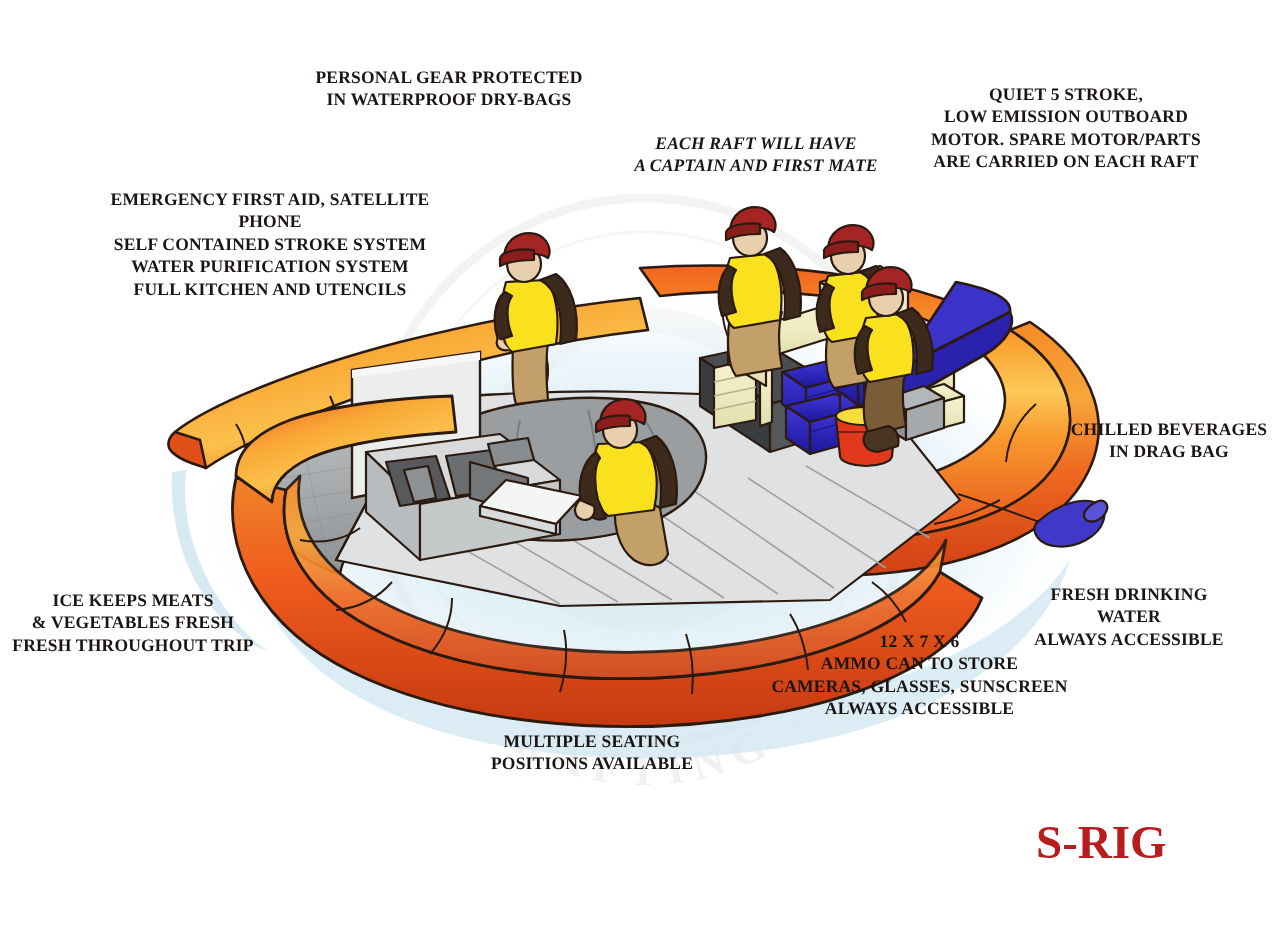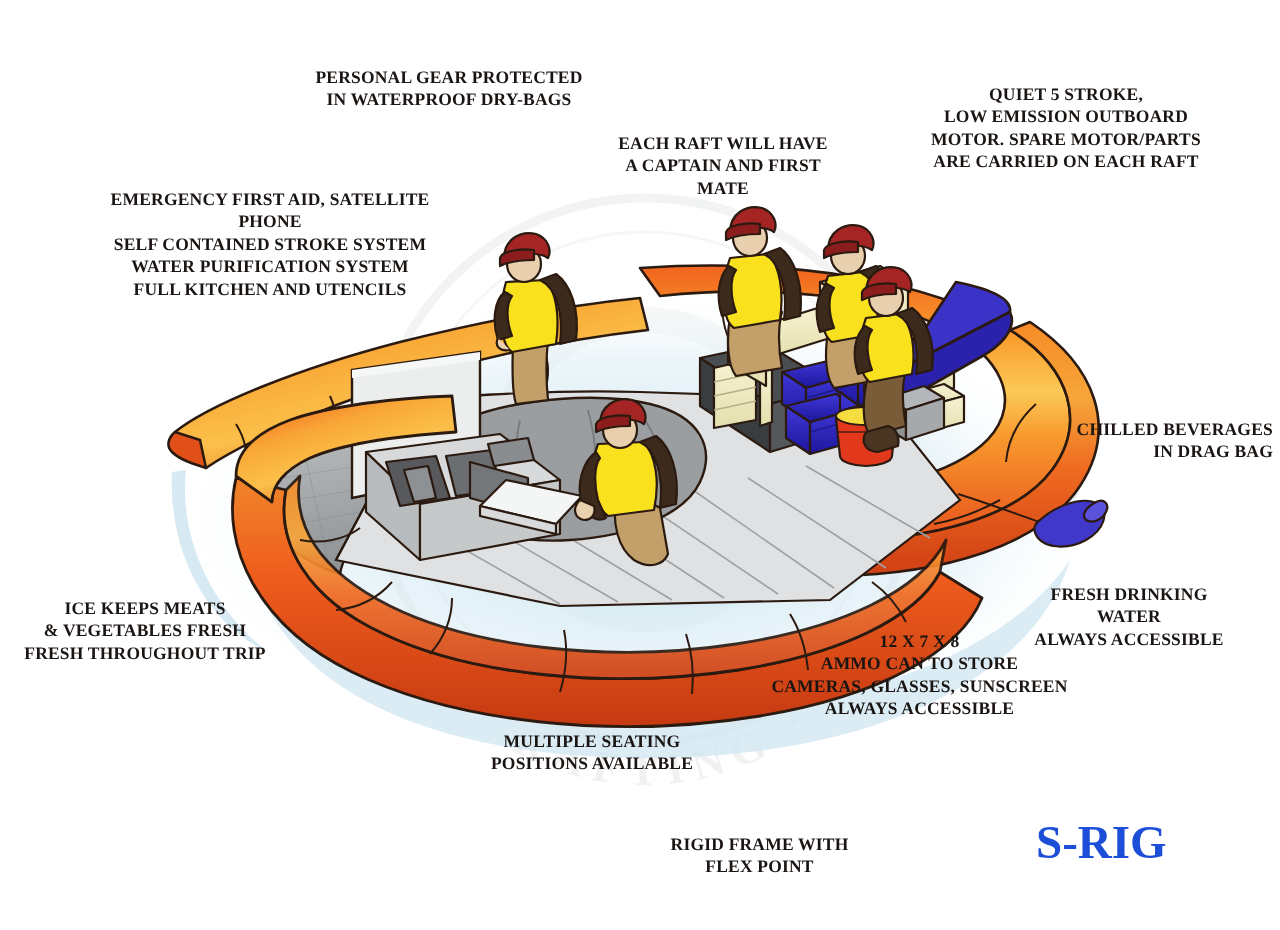--- a/index.html
+++ b/index.html
@@ -21,21 +21,21 @@
     font-size:17.5px;
     line-height:1.28;
     letter-spacing:.2px;
     text-align:center;
     white-space:pre-line;
     z-index:40;
     text-rendering:geometricPrecision;
   }
   .brand{
     position:absolute;
-    color:#1d4ed8;
+    color:#b91c1c;
     font-family:"Liberation Serif", serif;
     font-weight:bold;
     font-size:47px;
     letter-spacing:0px;
     z-index:40;
   }
   #art{position:absolute;left:0;top:0;width:1280px;height:930px;z-index:10;}
   #watermark{position:absolute;left:0;top:0;width:1280px;height:930px;z-index:5;opacity:.55;}
 </style>
 </head>
@@ -357,50 +357,48 @@
         <path d="M596,424 C598,418 612,414 630,416 L630,426 C616,426 604,428 596,432 Z" fill="#8c1d1d"></path>
         <path d="M580,500 C572,508 574,518 584,520 C592,520 596,514 594,506 Z" fill="#e8cfae"></path>
       </g>
 
     </g>
   </svg>
 
   <div class="label" style="left:287px;top:66px;width:276px;margin-left:24px;">PERSONAL GEAR PROTECTED
 IN WATERPROOF DRY-BAGS</div>
 
-  <div class="label" style="left:599px;top:132px;width:248px;">EACH RAFT WILL HAVE
+  <div class="label" style="left:632px;top:132px;width:248px;font-style:italic;">EACH RAFT WILL HAVE
 A CAPTAIN AND FIRST MATE</div>
 
   <div class="label" style="left:925px;top:83px;width:282px;">QUIET 5 STROKE,
 LOW EMISSION OUTBOARD
 MOTOR. SPARE MOTOR/PARTS
 ARE CARRIED ON EACH RAFT</div>
 
   <div class="label" style="left:77px;top:188px;width:386px;">EMERGENCY FIRST AID, SATELLITE PHONE
 SELF CONTAINED STROKE SYSTEM
 WATER PURIFICATION SYSTEM
 FULL KITCHEN AND UTENCILS</div>
 
-  <div class="label" style="left:1065px;top:418px;width:208px;text-align:right;">CHILLED BEVERAGES
+  <div class="label" style="left:1065px;top:418px;width:208px;">CHILLED BEVERAGES
 IN DRAG BAG</div>
 
   <div class="label" style="left:1017px;top:583px;width:224px;">FRESH DRINKING WATER
 ALWAYS ACCESSIBLE</div>
 
-  <div class="label" style="left:20px;top:589px;width:250px;margin-top:8px;">ICE KEEPS MEATS
+  <div class="label" style="left:8px;top:589px;width:250px;">ICE KEEPS MEATS
 &amp; VEGETABLES FRESH
 FRESH THROUGHOUT TRIP</div>
 
-  <div class="label" style="left:767px;top:630px;width:305px;">12 X 7 X 8
+  <div class="label" style="left:767px;top:630px;width:305px;">12 X 7 X 6
 AMMO CAN TO STORE
 CAMERAS, GLASSES, SUNSCREEN
 ALWAYS ACCESSIBLE</div>
 
   <div class="label" style="left:487px;top:730px;width:210px;text-align:center;">MULTIPLE SEATING
 POSITIONS AVAILABLE</div>
 
 
-  <div class="label" style="left:669px;top:833px;width:181px;">RIGID FRAME WITH
-FLEX POINT</div>
 
   <div class="brand" style="left:1036px;top:815px;">S-RIG</div>
 
 </div>
 
 </body></html>

